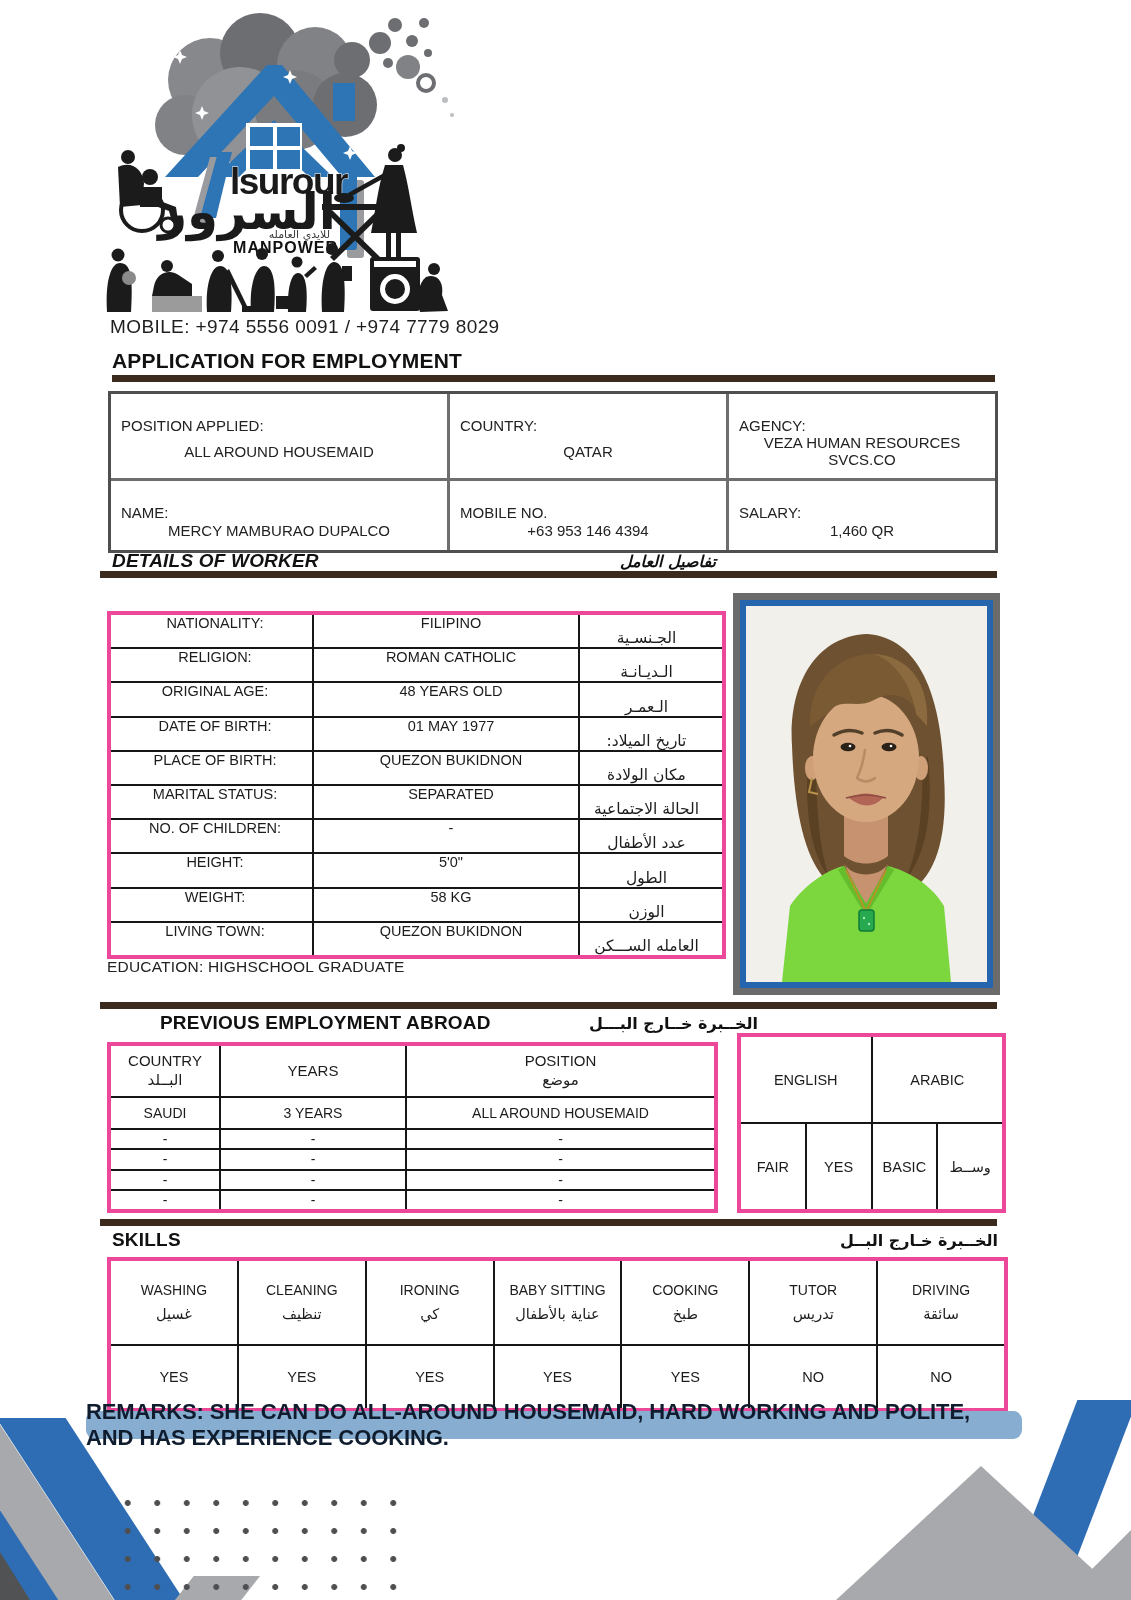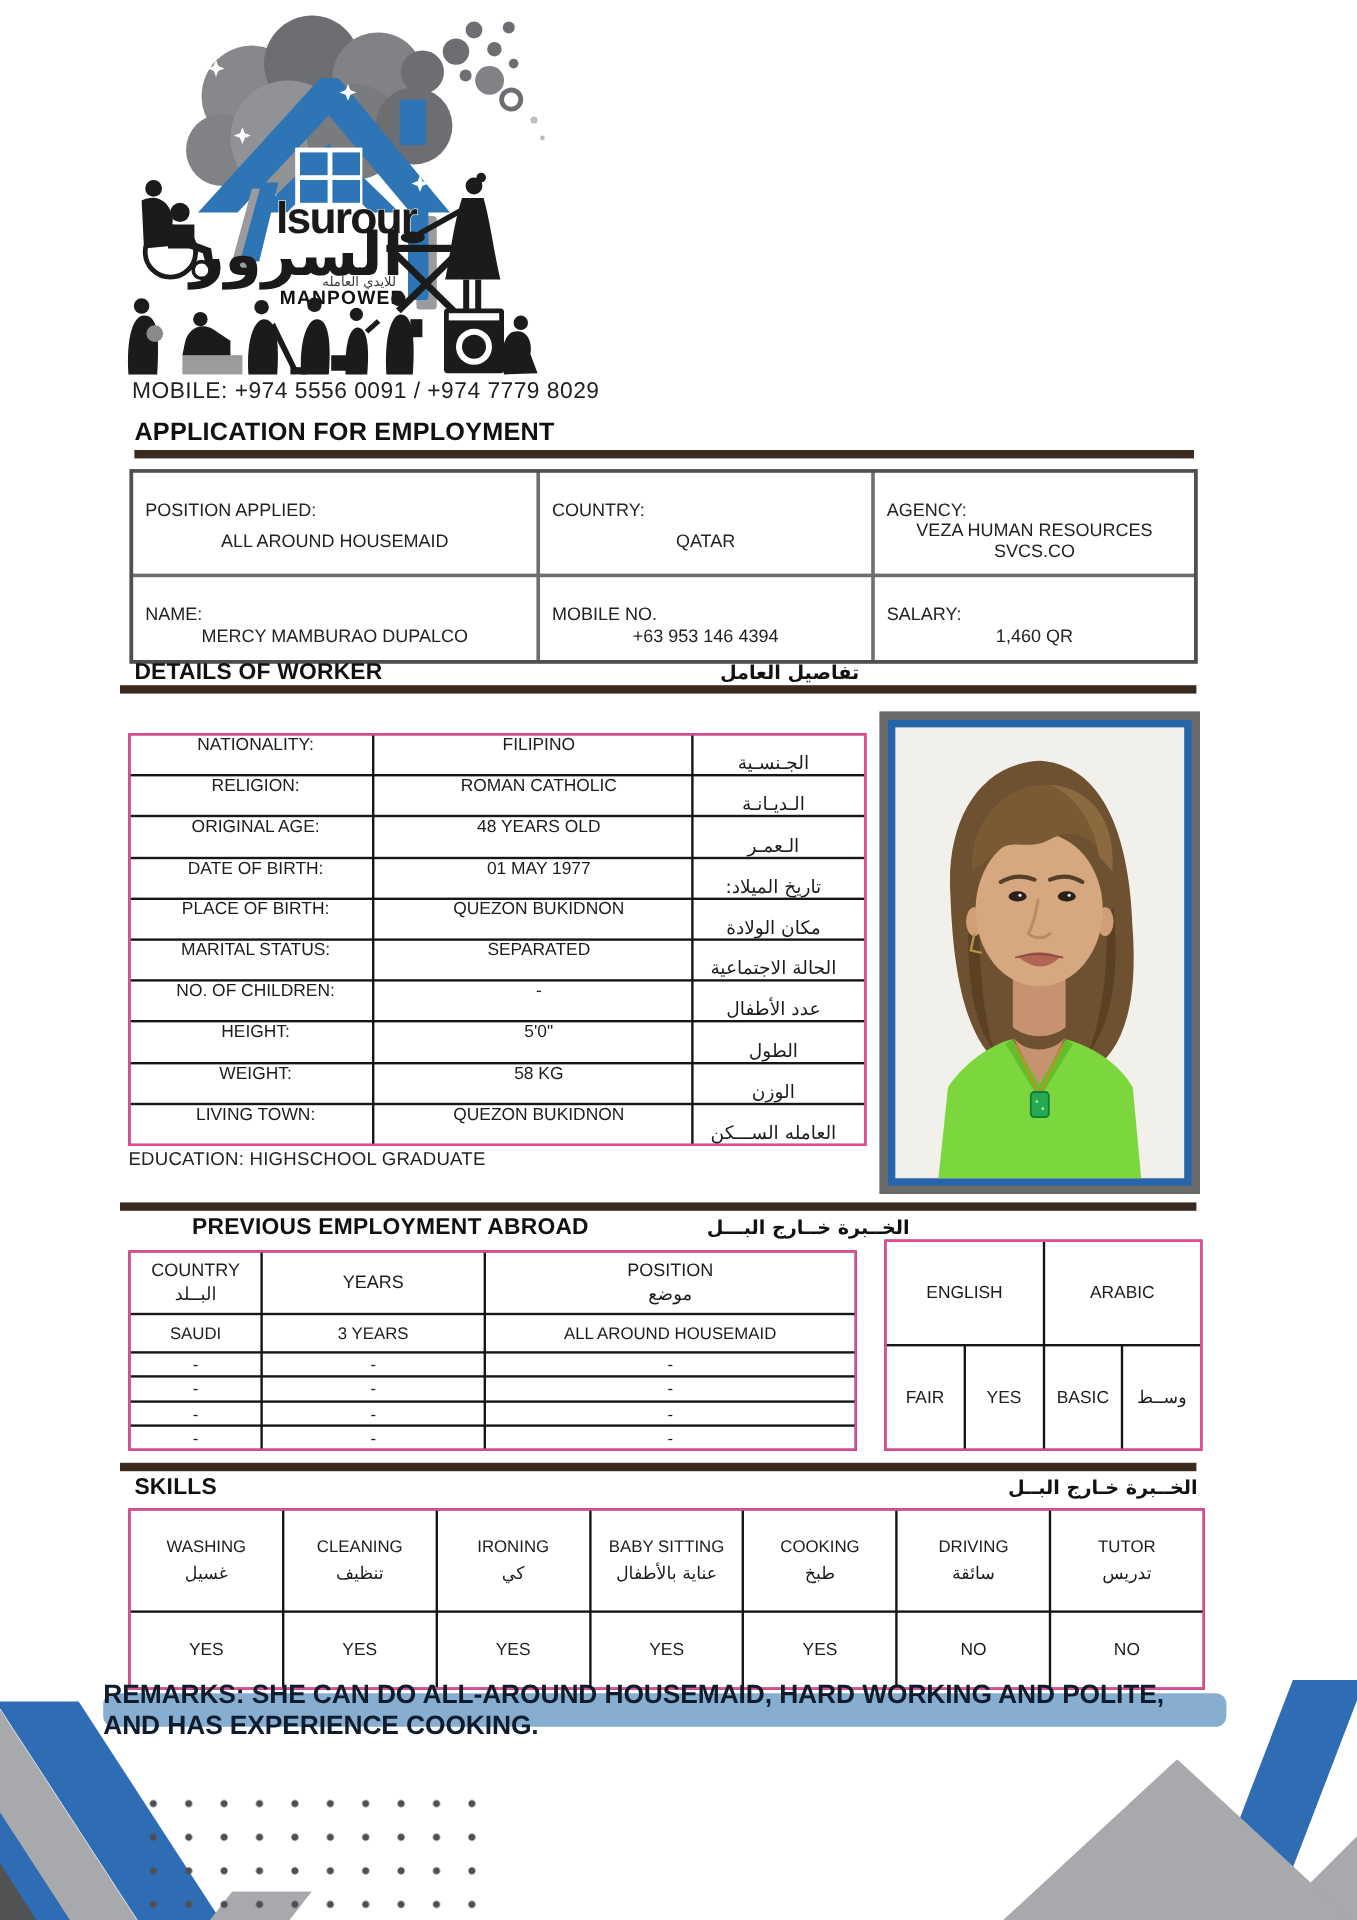--- a/index.html
+++ b/index.html
@@ -13,21 +13,21 @@
 
   
   .mobile-line{font-size:19px;letter-spacing:.4px;color:#1f1f1f;}
   .main-title{font-size:21px;font-weight:800;letter-spacing:.2px;color:#111;}
   .brown-bar{background:#3b2a1e;height:7px;}
 
   
   .gtable{display:grid;}
   .gtable > div{background:#fff;display:flex;flex-direction:column;}
   .gray-table{background:#6e6e6e;gap:3px;border:3px solid #4f4f4f;}
-  .dark-table{background:#161616;gap:2px;border:2px solid #ec4899;}
+  .dark-table{background:#161616;gap:2px;border:4px solid #ec4899;}
 
   
   .app-cell{padding:0;}
   .app-label{font-size:15px;padding:8px 0 0 10px;color:#222;margin-top:15px;}
   .app-value{flex:1;display:flex;align-items:center;justify-content:center;
     text-align:center;font-size:15px;padding:0 18px 10px;color:#222;}
 
   
   .d-label{font-size:14.5px;display:flex;align-items:center;padding-left:7px;}
   .d-value{font-size:14.5px;display:flex;align-items:center;padding-left:10px;}
@@ -216,21 +216,21 @@
       <div class="app-value">+63 953 146 4394</div>
     </div>
     <div class="app-cell">
       <span class="app-label">SALARY:</span>
       <div class="app-value">1,460 QR</div>
     </div>
   </div>
 
   <div class="abs brown-bar" style="left:100px;top:571px;width:897px;"></div>
 
-  <div class="abs sec-head" style="left:112px;top:550px;width:604px;">
+  <div class="abs sec-head" style="left:112px;top:550px;width:604px;font-style:italic;">
     <span class="sec-title">DETAILS OF WORKER</span>
     <span class="sec-title-ar ar">تفاصيل العامل</span>
   </div>
 
   <div class="abs gtable dark-table" style="left:107px;top:611px;width:611px;height:340px;
        grid-template-columns:201px 264px 1fr;grid-auto-rows:1fr;">
     <div class="d-label">NATIONALITY:</div>
     <div class="d-value">FILIPINO</div>
     <div class="d-ar ar">الجـنسـية</div>
     <div class="d-label">RELIGION:</div>
@@ -368,26 +368,26 @@
     </div>
     <div class="sk-head">
       <span>BABY SITTING</span>
       <span class="ar">عناية بالأطفال</span>
     </div>
     <div class="sk-head">
       <span>COOKING</span>
       <span class="ar">طبخ</span>
     </div>
     <div class="sk-head">
+      <span>TUTOR</span>
+      <span class="ar">تدريس</span>
+    </div>
+    <div class="sk-head">
       <span>DRIVING</span>
       <span class="ar">سائقة</span>
-    </div>
-    <div class="sk-head">
-      <span>TUTOR</span>
-      <span class="ar">تدريس</span>
     </div>
     <div class="sk-val">YES</div>
     <div class="sk-val">YES</div>
     <div class="sk-val">YES</div>
     <div class="sk-val">YES</div>
     <div class="sk-val">YES</div>
     <div class="sk-val">NO</div>
     <div class="sk-val">NO</div>
   </div>
 

